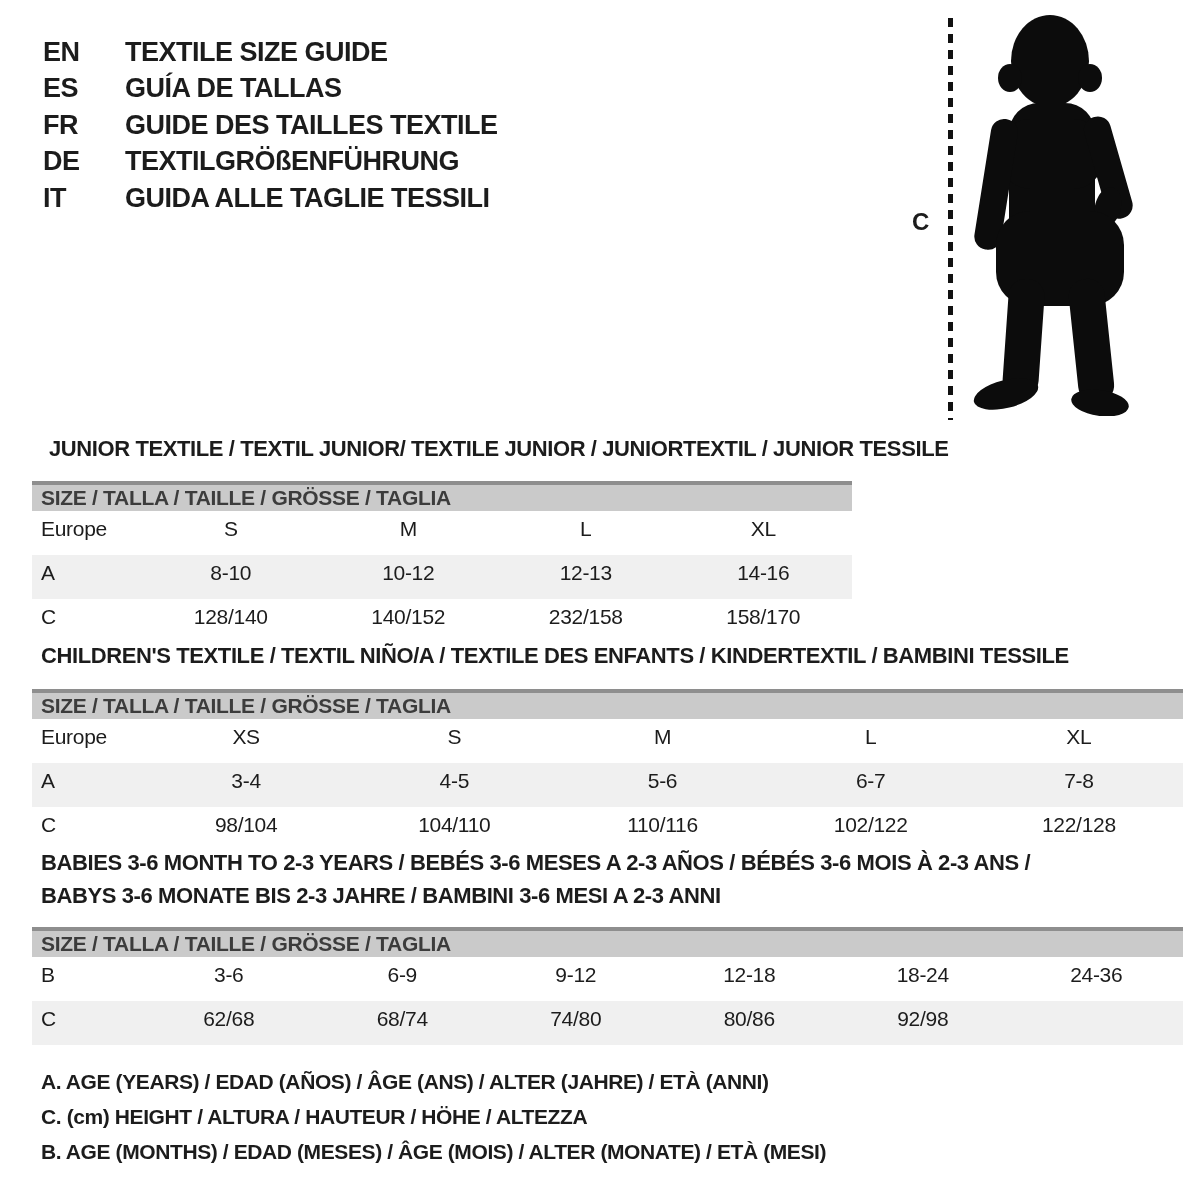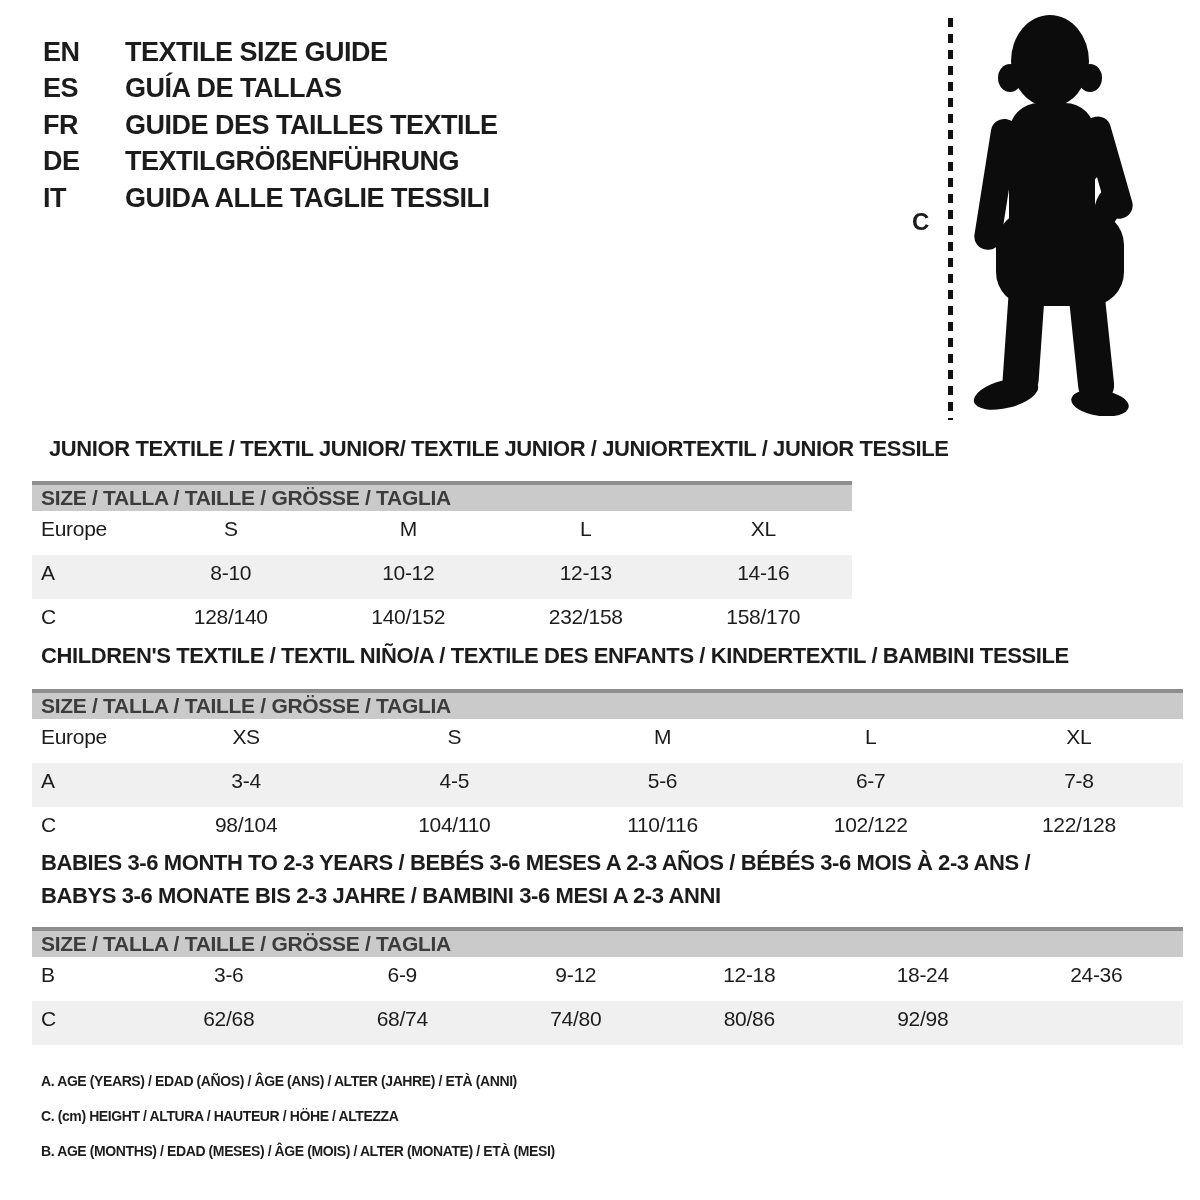--- a/index.html
+++ b/index.html
@@ -46,21 +46,21 @@
   .trow { display:grid; height:44px; line-height:36px; font-size:21px; letter-spacing:-0.3px; }
   .trow.shaded { background:#f0f0f0; }
   .cols5 { grid-template-columns:110px repeat(4,1fr); }
   .cols6 { grid-template-columns:110px repeat(5,1fr); }
   .cols7 { grid-template-columns:110px repeat(6,1fr); }
   .cell { text-align:center; white-space:nowrap; }
   .cell.label { text-align:left; padding-left:9px; }
 
   
   #footnotes { left:41px; top:1064px; line-height:35px; }
-  .footnote { font-size:14px; font-weight:bold; letter-spacing:-0.4px; white-space:nowrap; }
+  .footnote { font-size:21px; font-weight:bold; letter-spacing:-0.4px; white-space:nowrap; }
 </style>
 </head>
 <body>
 
 <div>
 
   <header id="lang-header" class="abs">
     <span>EN</span>
     <span>TEXTILE SIZE GUIDE</span>
     <span>ES</span>

